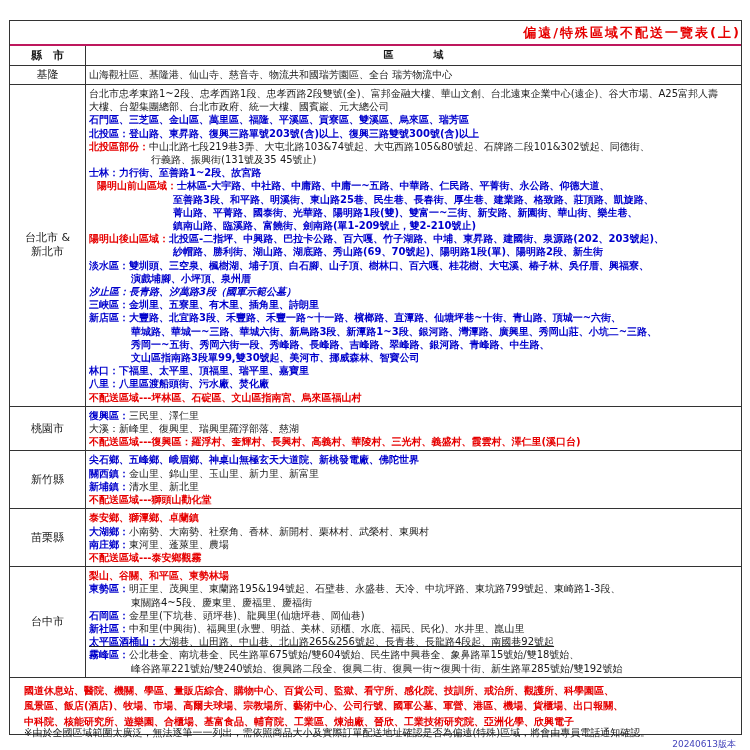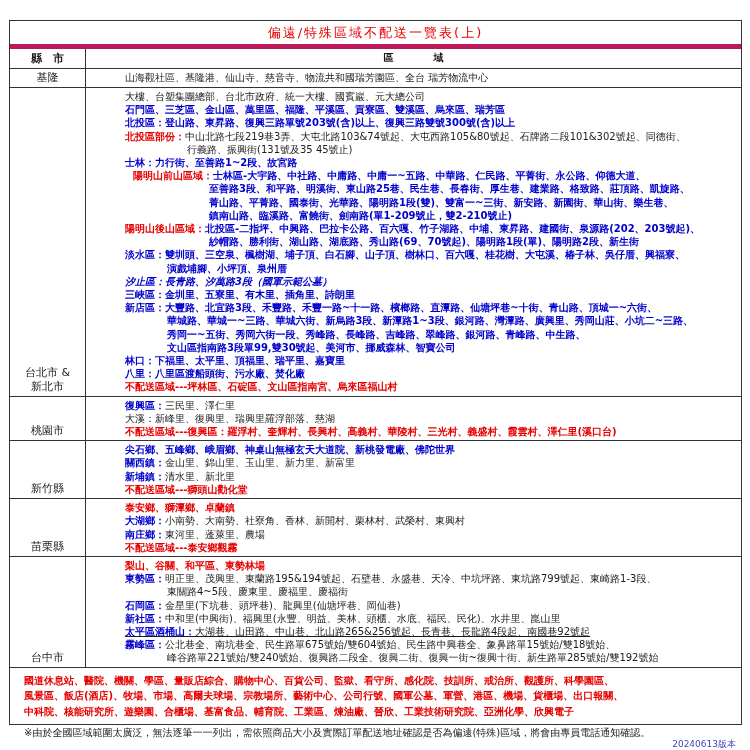--- a/index.html
+++ b/index.html
@@ -5,38 +5,38 @@
   html,body { margin:0; padding:0; background:#ffffff; }
   .page {
     position:relative; width:750px; height:750px; overflow:hidden;
     background:#ffffff; font-family:"DejaVu Sans", sans-serif; color:#1a1a1a;
   }
   .table {
     position:absolute; left:9px; top:20px; width:731px;
     border:1px solid #333; background:#fff;
   }
   .title-row {
-    text-align:center; font-size:13px; font-weight:normal;
+    text-align:right; font-size:13px; font-weight:bold;
     color:var(--red,#e60000); letter-spacing:2px; padding:3px 0 2px 0;
-    border-bottom:5px solid #be185d;
+    border-bottom:2px solid #be185d;
   }
   .header-row { display:flex; border-bottom:1px solid #333; }
   .header-county {
     flex:0 0 75px; border-right:1px solid #333; text-align:center;
     font-size:11px; font-weight:bold; padding:2px 0;
   }
   .header-region { flex:1; text-align:center; font-size:10px; font-weight:bold; padding:2px 0; }
   .table-row { display:flex; border-bottom:1px solid #333; }
   .table-row:last-child { border-bottom:none; }
   .county-cell {
     flex:0 0 75px; border-right:1px solid #333;
-    display:flex; flex-direction:column; align-items:center; justify-content:flex-end;
+    display:flex; flex-direction:column; align-items:center; justify-content:center;
     font-size:11px; text-align:center; line-height:14px; padding:2px 0;
   }
-  .region-cell { flex:1; padding:2px 3px; overflow:hidden;margin-left:36px; }
+  .region-cell { flex:1; padding:2px 3px; overflow:hidden; }
   .region-line { font-size:10px; line-height:13.2px; white-space:nowrap; overflow:hidden; }
   .c-k { color:#1a1a1a; }
   .c-b { color:var(--blue,#0000cc); font-weight:bold; }
   .c-r { color:var(--red,#e60000); font-weight:bold; }
   .notice-row {
     border-top:1px solid #333; padding:5px 14px; text-align:left;
   }
   .notice-line {
     font-size:10px; line-height:15.5px; color:var(--red,#e60000); font-weight:bold;
   }
@@ -67,20 +67,21 @@
           <div class="region-cell">
             <div class="region-line" style="padding-left: 0px;"><span class="c-k">山海觀社區、基隆港、仙山寺、慈音寺、物流共和國瑞芳園區、全台 瑞芳物流中心</span></div>
           </div>
         </div>
         <div class="table-row">
           <div class="county-cell">
             <div class="county-line">台北市 &amp;</div>
             <div class="county-line">新北市</div>
           </div>
           <div class="region-cell">
+            <div class="region-line" style="padding-left: 0px;"><span class="c-k">台北市忠孝東路1~2段、忠孝西路1段、忠孝西路2段雙號(全)、富邦金融大樓、華山文創、台北遠東企業中心(遠企)、谷大市場、A25富邦人壽</span></div>
             <div class="region-line" style="padding-left: 0px;"><span class="c-k">大樓、台塑集團總部、台北市政府、統一大樓、國賓巖、元大總公司</span></div>
             <div class="region-line" style="padding-left: 0px;"><span class="c-b">石門區、三芝區、金山區、萬里區、福隆、平溪區、貢寮區、雙溪區、烏來區、瑞芳區</span></div>
             <div class="region-line" style="padding-left: 0px;"><span class="c-b">北投區：登山路、東昇路、復興三路單號203號(含)以上、復興三路雙號300號(含)以上</span></div>
             <div class="region-line" style="padding-left: 0px;"><span class="c-r">北投區部份：</span><span class="c-k">中山北路七段219巷3弄、大屯北路103&amp;74號起、大屯西路105&amp;80號起、石牌路二段101&amp;302號起、同德街、</span></div>
             <div class="region-line" style="padding-left: 62px;"><span class="c-k">行義路、振興街(131號及35 45號止)</span></div>
             <div class="region-line" style="padding-left: 0px;"><span class="c-b">士林：力行街、至善路1~2段、故宮路</span></div>
             <div class="region-line" style="padding-left: 8px;"><span class="c-r">陽明山前山區域：</span><span class="c-b">士林區-大宇路、中社路、中庸路、中庸一~五路、中華路、仁民路、平菁街、永公路、仰德大道、</span></div>
             <div class="region-line" style="padding-left: 84px;"><span class="c-b">至善路3段、和平路、明溪街、東山路25巷、民生巷、長春街、厚生巷、建業路、格致路、莊頂路、凱旋路、</span></div>
             <div class="region-line" style="padding-left: 84px;"><span class="c-b">菁山路、平菁路、國泰街、光華路、陽明路1段(雙)、雙富一~三街、新安路、新園街、華山街、樂生巷、</span></div>
             <div class="region-line" style="padding-left: 84px;"><span class="c-b">鎮南山路、臨溪路、富饒街、劍南路(單1-209號止，雙2-210號止)</span></div>

